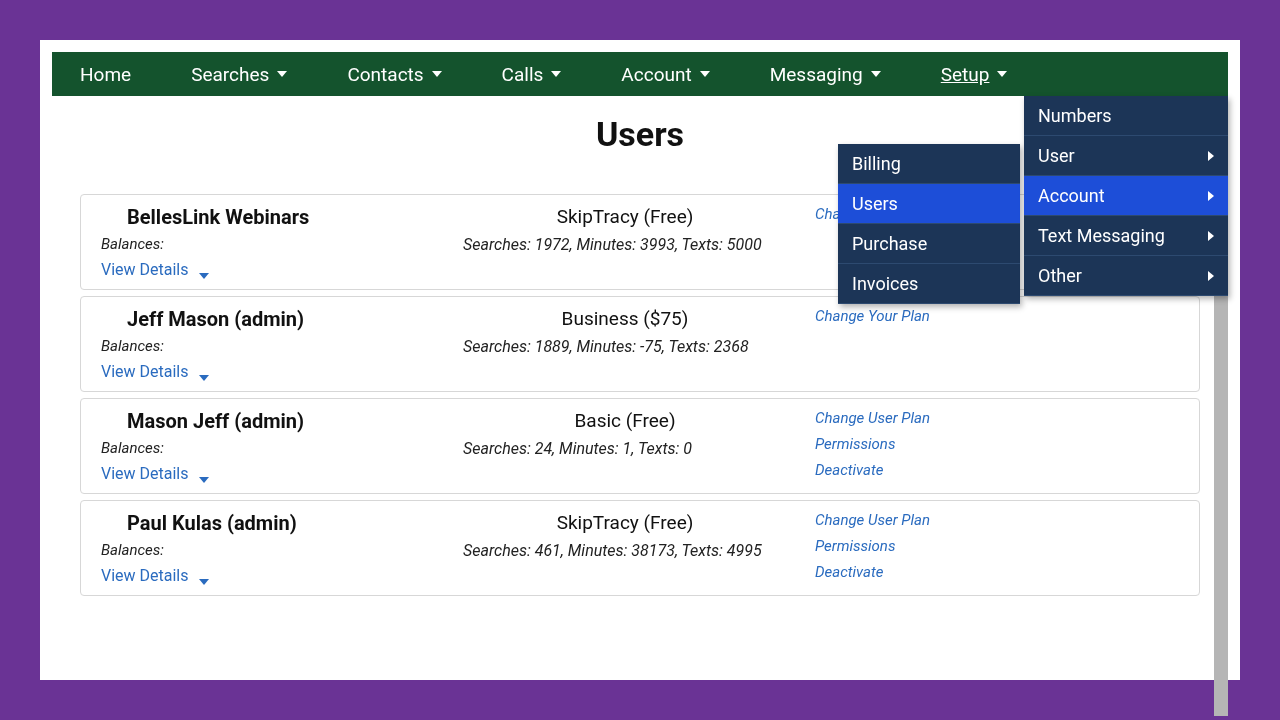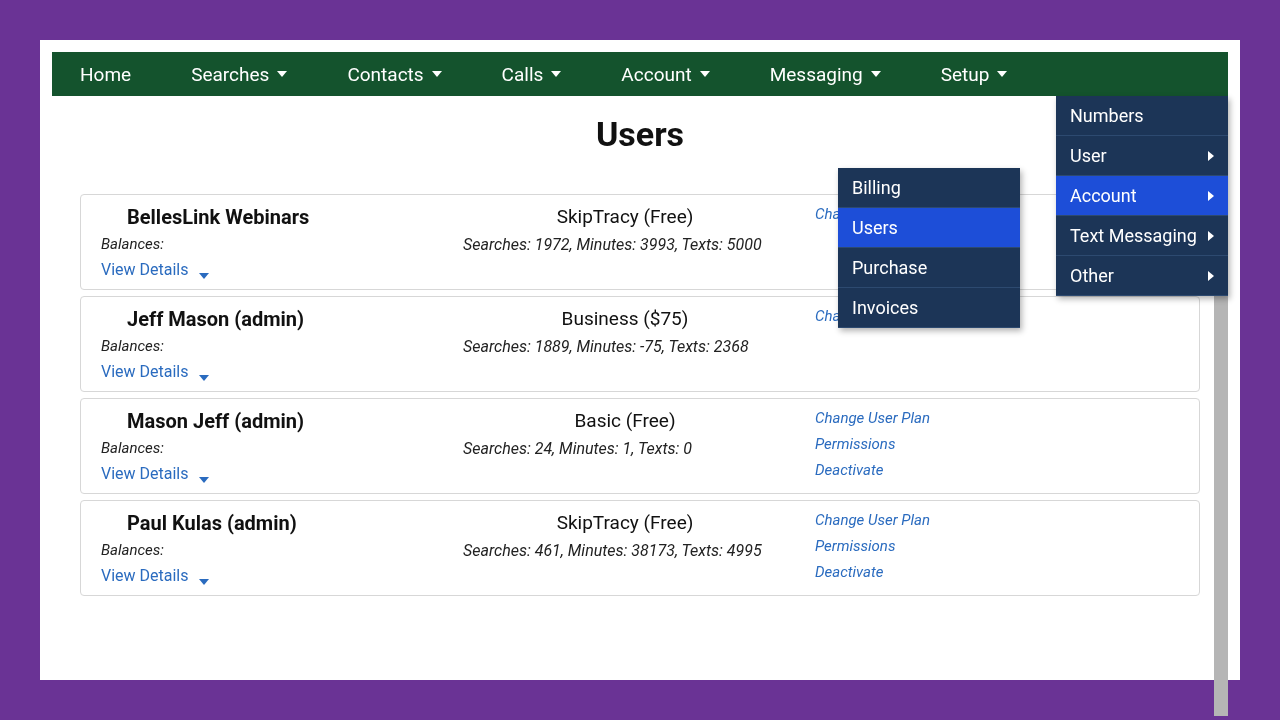--- a/index.html
+++ b/index.html
@@ -29,21 +29,21 @@
 .nav-item {
   color: #fff;
   font-size: 19px;
   padding: 0 8px;
   margin-right: 44px;
   cursor: pointer;
   display: flex;
   align-items: center;
   gap: 8px;
 }
-.nav-item:last-child { margin-right: 0; }
+.nav-item:last-child { margin-right: 0; text-decoration: underline; }
 .caret-down {
   width: 0; height: 0;
   border-left: 5px solid transparent;
   border-right: 5px solid transparent;
   border-top: 6px solid #fff;
 }
 .page-title {
   font-size: 34px;
   font-weight: 700;
   color: #111;
@@ -126,21 +126,21 @@
   left: 0;
   width: 100%;
   height: 480px;
   background: #b5b5b5;
 }
 
 .dropdown-setup {
   position: absolute;
   top: 56px;
   right: 12px;
-  width: 172px;
+  width: 204px;
   background: #1c3557;
   z-index: 10;
   box-shadow: 2px 3px 6px rgba(0,0,0,0.3);
 }
 .dropdown-item {
   color: #fff;
   padding: 9px 14px;
   font-size: 18px;
   border-bottom: 1px solid #2d4a70;
   cursor: pointer;
@@ -152,21 +152,21 @@
 .caret-right {
   width: 0; height: 0;
   border-top: 5px solid transparent;
   border-bottom: 5px solid transparent;
   border-left: 6px solid #fff;
 }
 .dropdown-account {
   position: absolute;
   top: 56px;
   right: 220px;
-  margin-top: 72px;
+  margin-top: 48px;
   width: 182px;
   background: #1c3557;
   z-index: 9;
   box-shadow: 2px 3px 6px rgba(0,0,0,0.3);
 }
 </style>
 </head>
 <body>
 
 <div class="app-frame">

